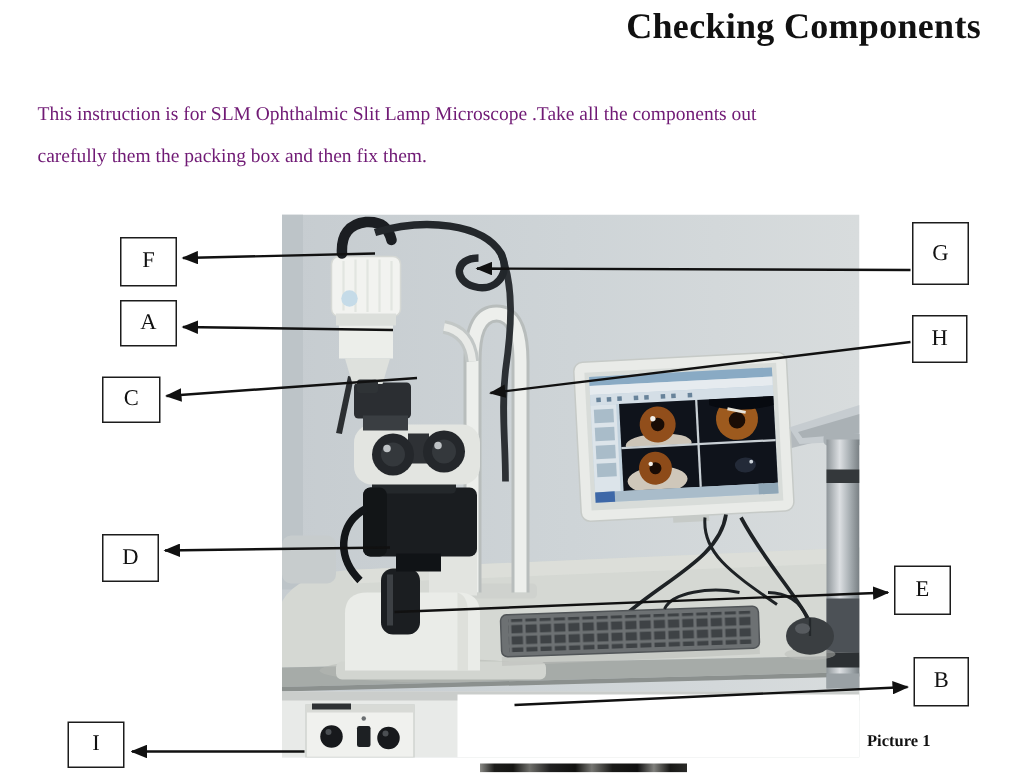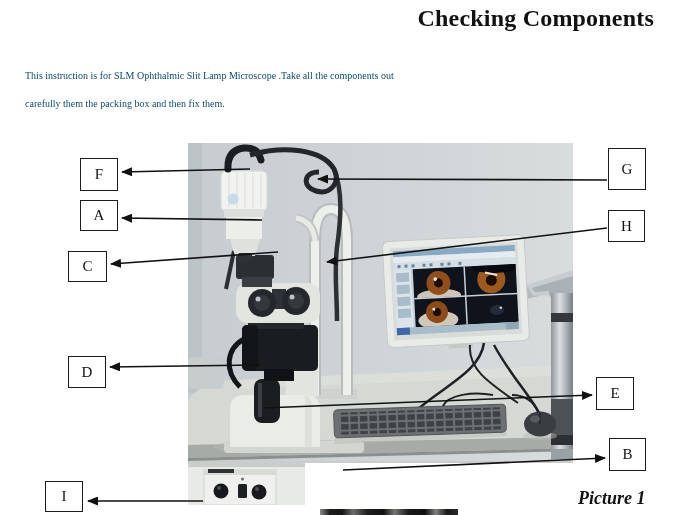--- a/index.html
+++ b/index.html
@@ -4,21 +4,21 @@
 <style>
   html,body{margin:0;padding:0;}
   .page{
     position:relative;width:686px;height:515px;background:#ffffff;
     font-family:"Liberation Serif", serif;color:#1a1a1a;overflow:hidden;
   }
   .title{
     position:absolute;left:0;top:5px;width:654px;margin:0;
     text-align:right;font-size:24px;font-weight:bold;letter-spacing:.2px;color:#111;
   }
-  .intro{position:absolute;left:25px;top:62px;width:630px;font-size:10px;color:#0c4a6e;}
+  .intro{position:absolute;left:25px;top:62px;width:630px;font-size:13px;color:#701a75;}
   .intro .line{height:28px;line-height:28px;white-space:nowrap;}
   .section-heading{
     position:absolute;left:25px;top:115px;margin:0;font-size:17px;font-weight:bold;color:#111;
   }
   .photo{position:absolute;left:188px;top:143px;width:385px;height:362px;}
   .photo svg{display:block;}
   .callout{
     position:absolute;background:#ffffff;border:1.5px solid #1c1c1c;
     display:flex;align-items:center;justify-content:center;
     font-size:15px;color:#111;box-sizing:border-box;
@@ -27,21 +27,21 @@
   #box-A{left:80px;top:200px;width:38px;height:31px;}
   #box-C{left:68px;top:251px;width:39px;height:31px;}
   #box-D{left:68px;top:356px;width:38px;height:32px;}
   #box-I{left:45px;top:481px;width:38px;height:31px;}
   #box-G{left:608px;top:148px;width:38px;height:42px;}
   #box-H{left:608px;top:210px;width:37px;height:32px;}
   #box-E{left:596px;top:377px;width:38px;height:33px;}
   #box-B{left:609px;top:438px;width:37px;height:33px;}
   .arrow-layer{position:absolute;left:0;top:0;width:686px;height:515px;pointer-events:none;}
   .caption{
-    position:absolute;left:578px;top:488px;font-size:18px;font-weight:bold;color:#111;font-style:italic;
+    position:absolute;left:578px;top:488px;font-size:11px;font-weight:bold;color:#111;
   }
   .next-photo{
     position:absolute;left:320px;top:509px;width:138px;height:6px;
     background:linear-gradient(90deg,#8a8a86 0%,#1d1d1b 7%,#151513 16%,#6e6e6a 24%,#202020 34%,#11110f 46%,#757571 54%,#1a1a18 64%,#101010 76%,#80807c 84%,#181816 92%,#2a2a28 100%);
   }
 </style>
 </head>
 <body>
 
 <div class="page">

